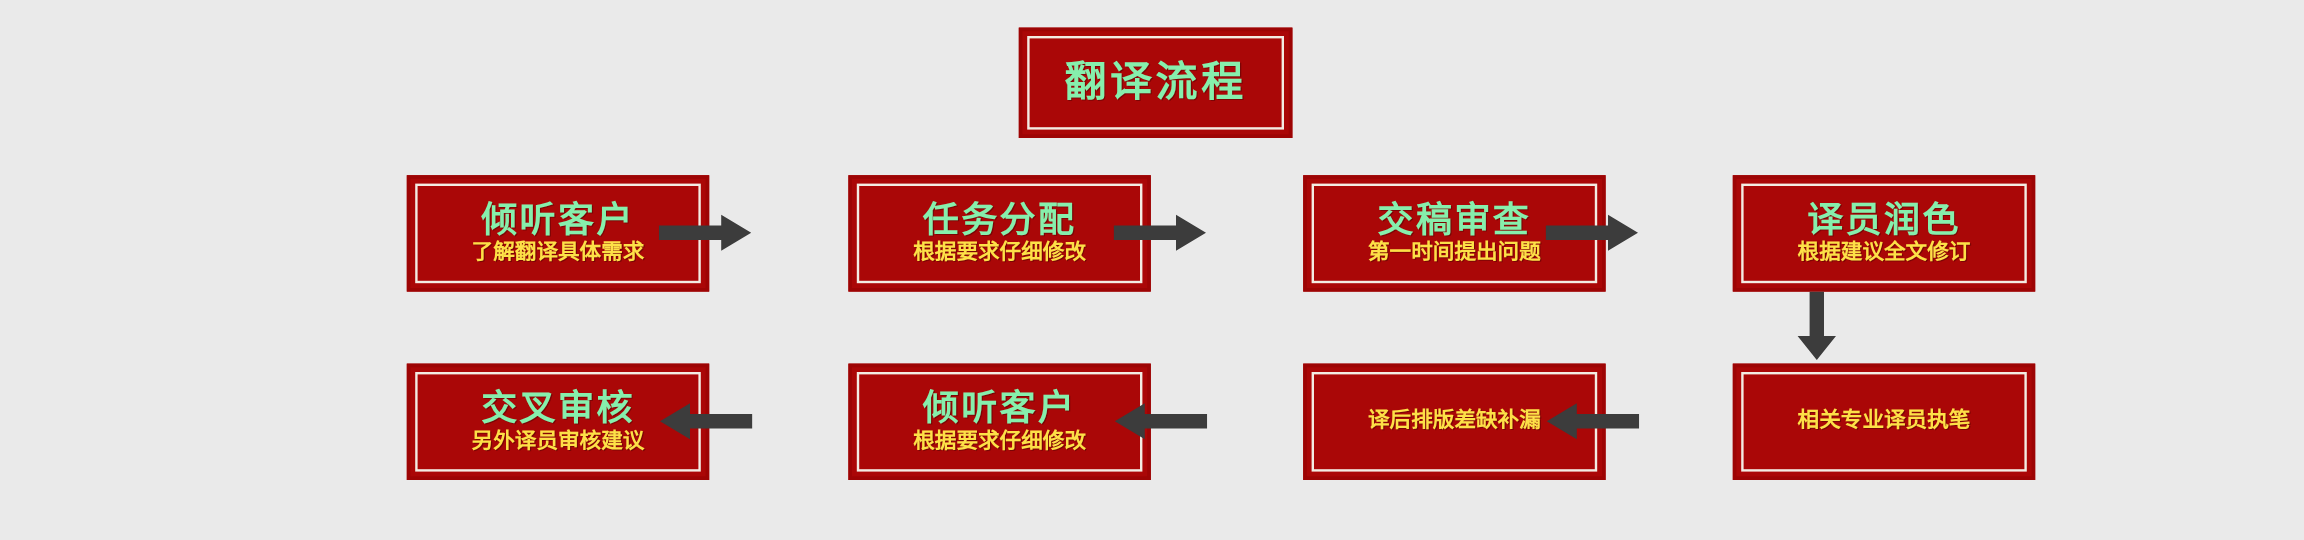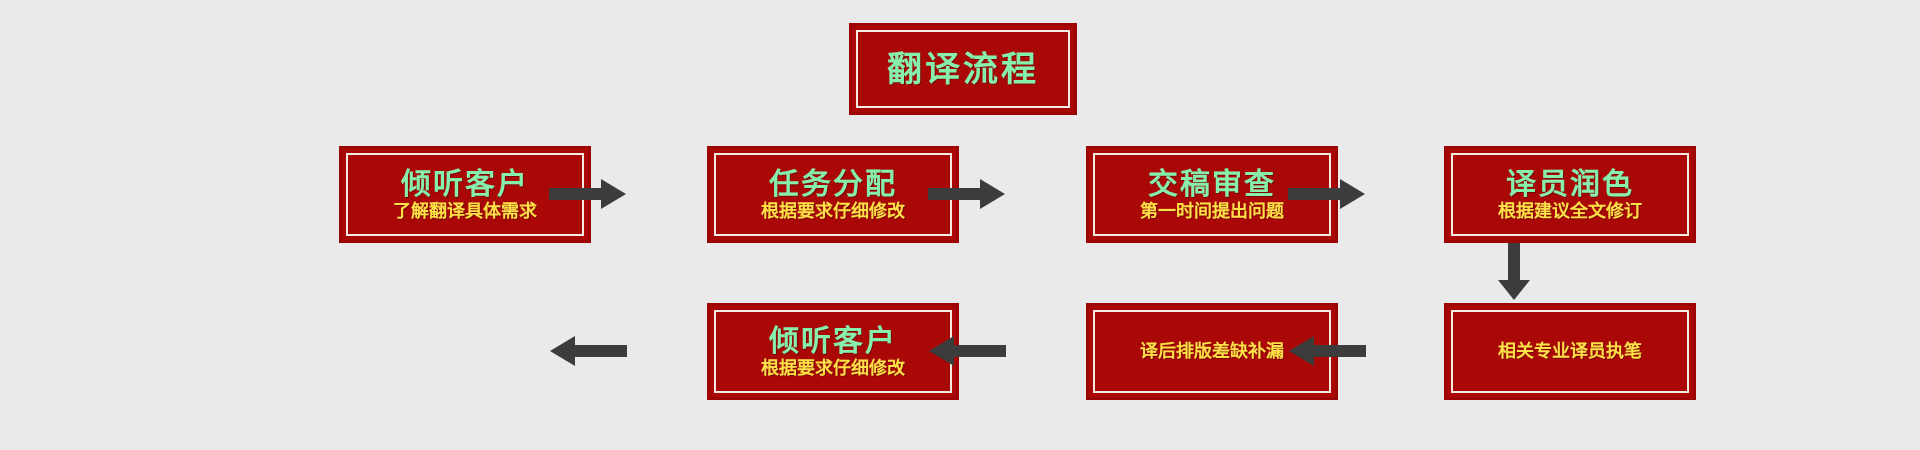--- a/index.html
+++ b/index.html
@@ -164,20 +164,26 @@
     </div>
   </div>
 
   <div class="flow-box step row2 col2">
     <div class="inner">
       <div class="box-title">倾听客户</div>
       <div class="box-sub">根据要求仔细修改</div>
     </div>
   </div>
 
+  <div class="flow-box step row2 col1">
+    <div class="inner">
+      <div class="box-title">交叉审核</div>
+      <div class="box-sub">另外译员审核建议</div>
+    </div>
+  </div>
 
   <div class="arrow arrow-h-1">
     <svg width="78" height="38" viewBox="0 0 78 38" xmlns="http://www.w3.org/2000/svg">
       <path d="M0 13 L52 13 L52 4 L77 19 L52 34 L52 25 L0 25 Z" fill="#3c3c3c"></path>
     </svg>
   </div>
 
   <div class="arrow arrow-h-2">
     <svg width="78" height="38" viewBox="0 0 78 38" xmlns="http://www.w3.org/2000/svg">
       <path d="M0 13 L52 13 L52 4 L77 19 L52 34 L52 25 L0 25 Z" fill="#3c3c3c"></path>

